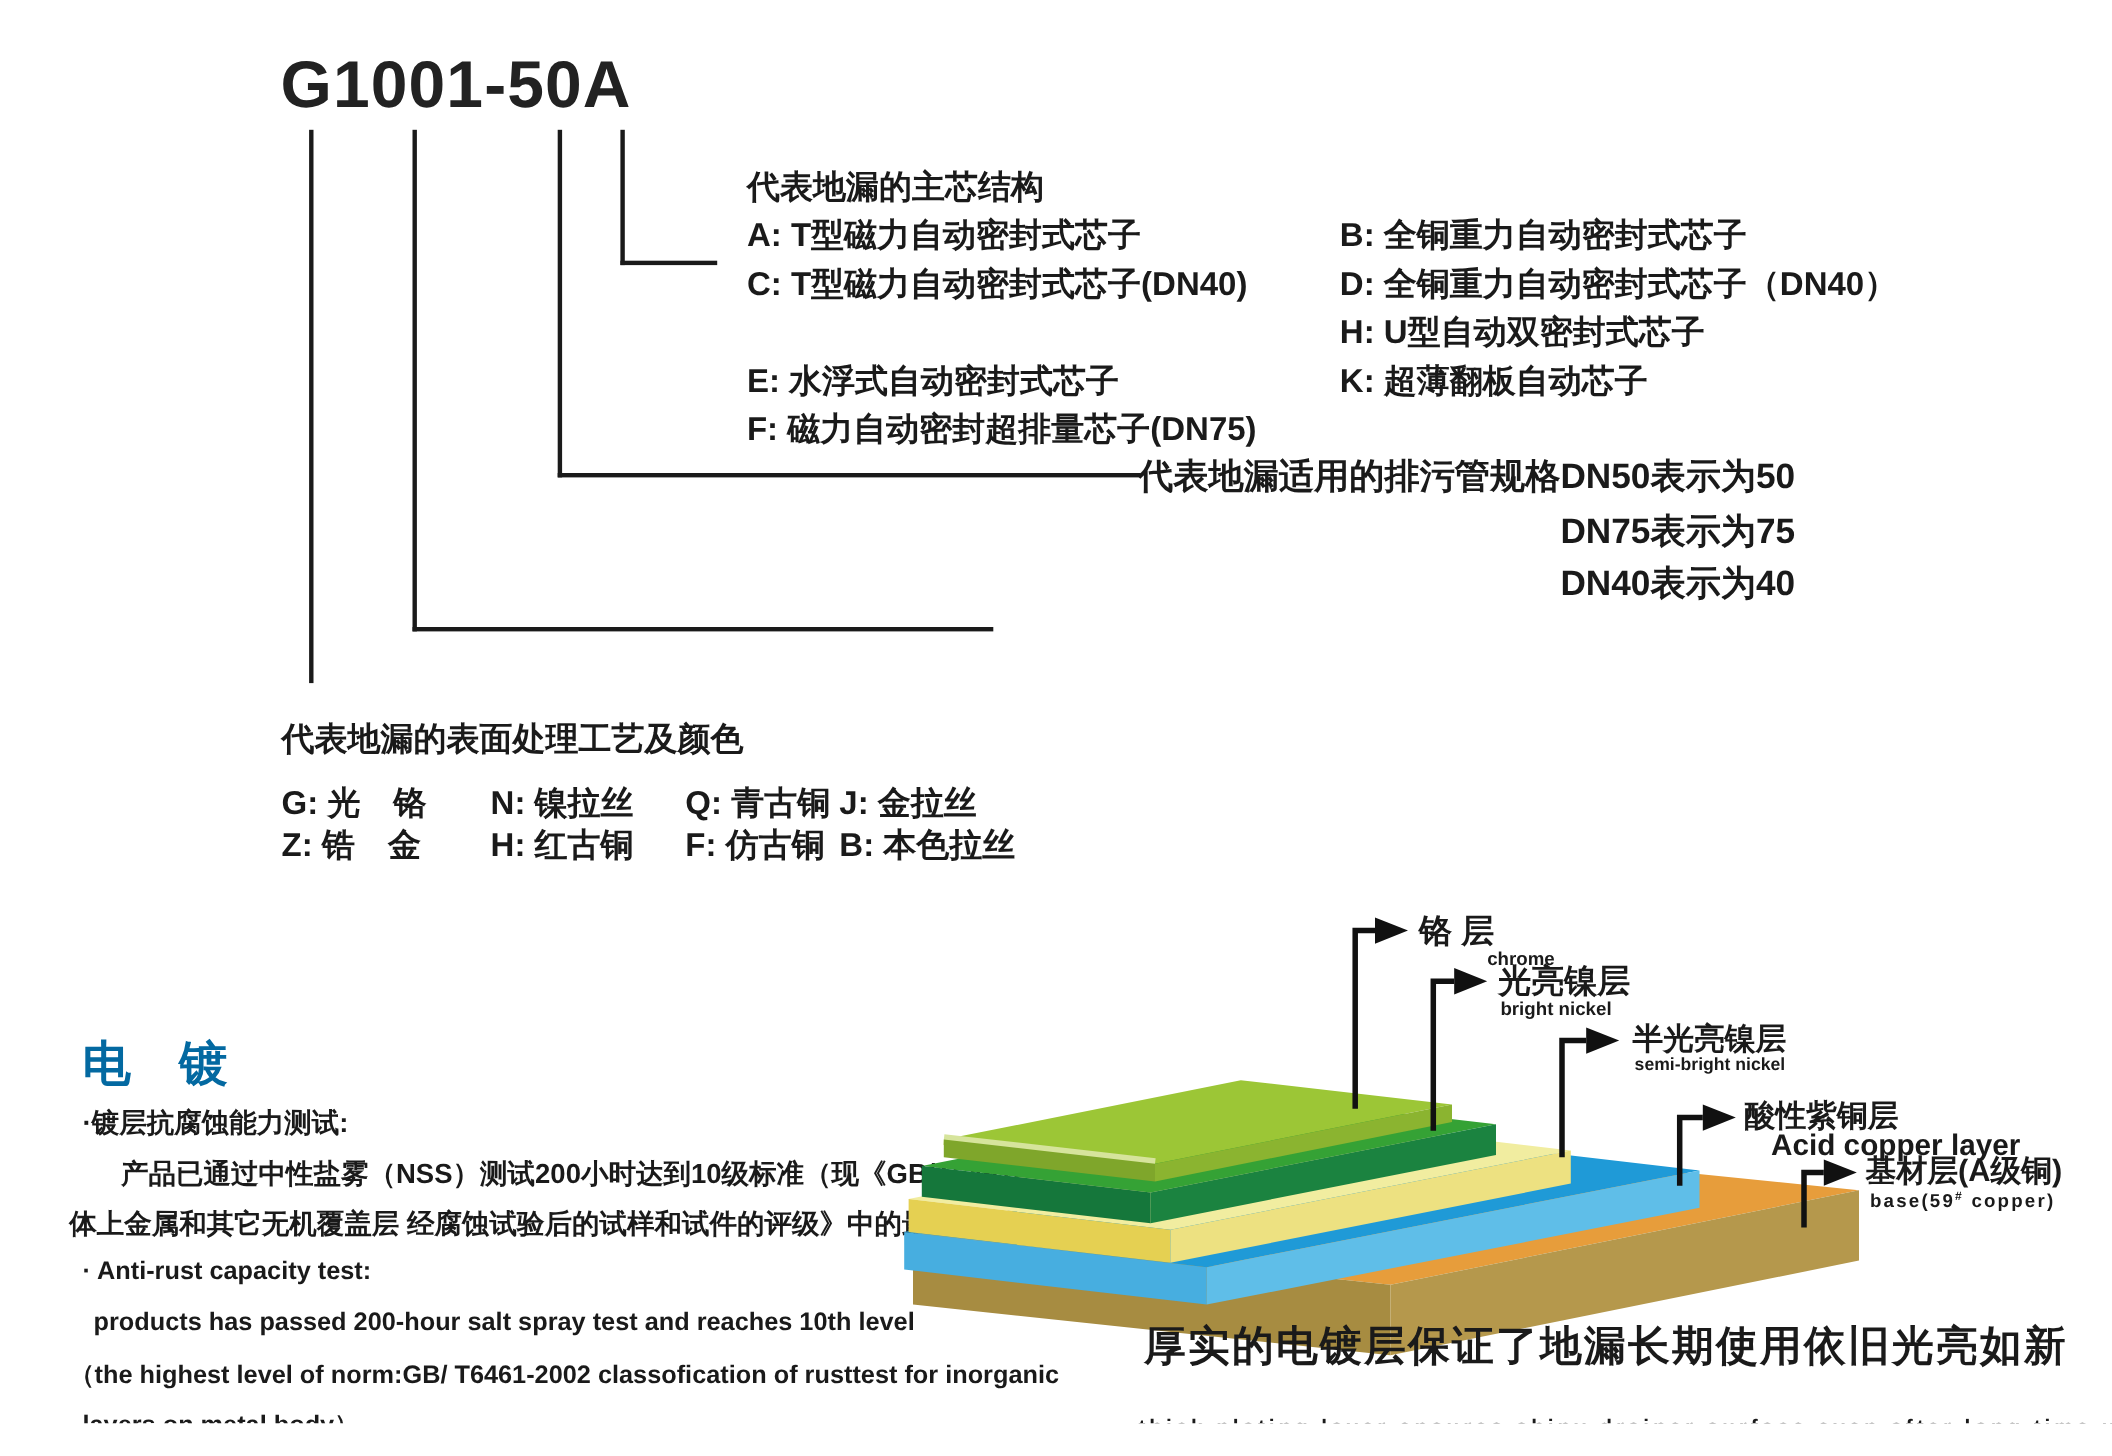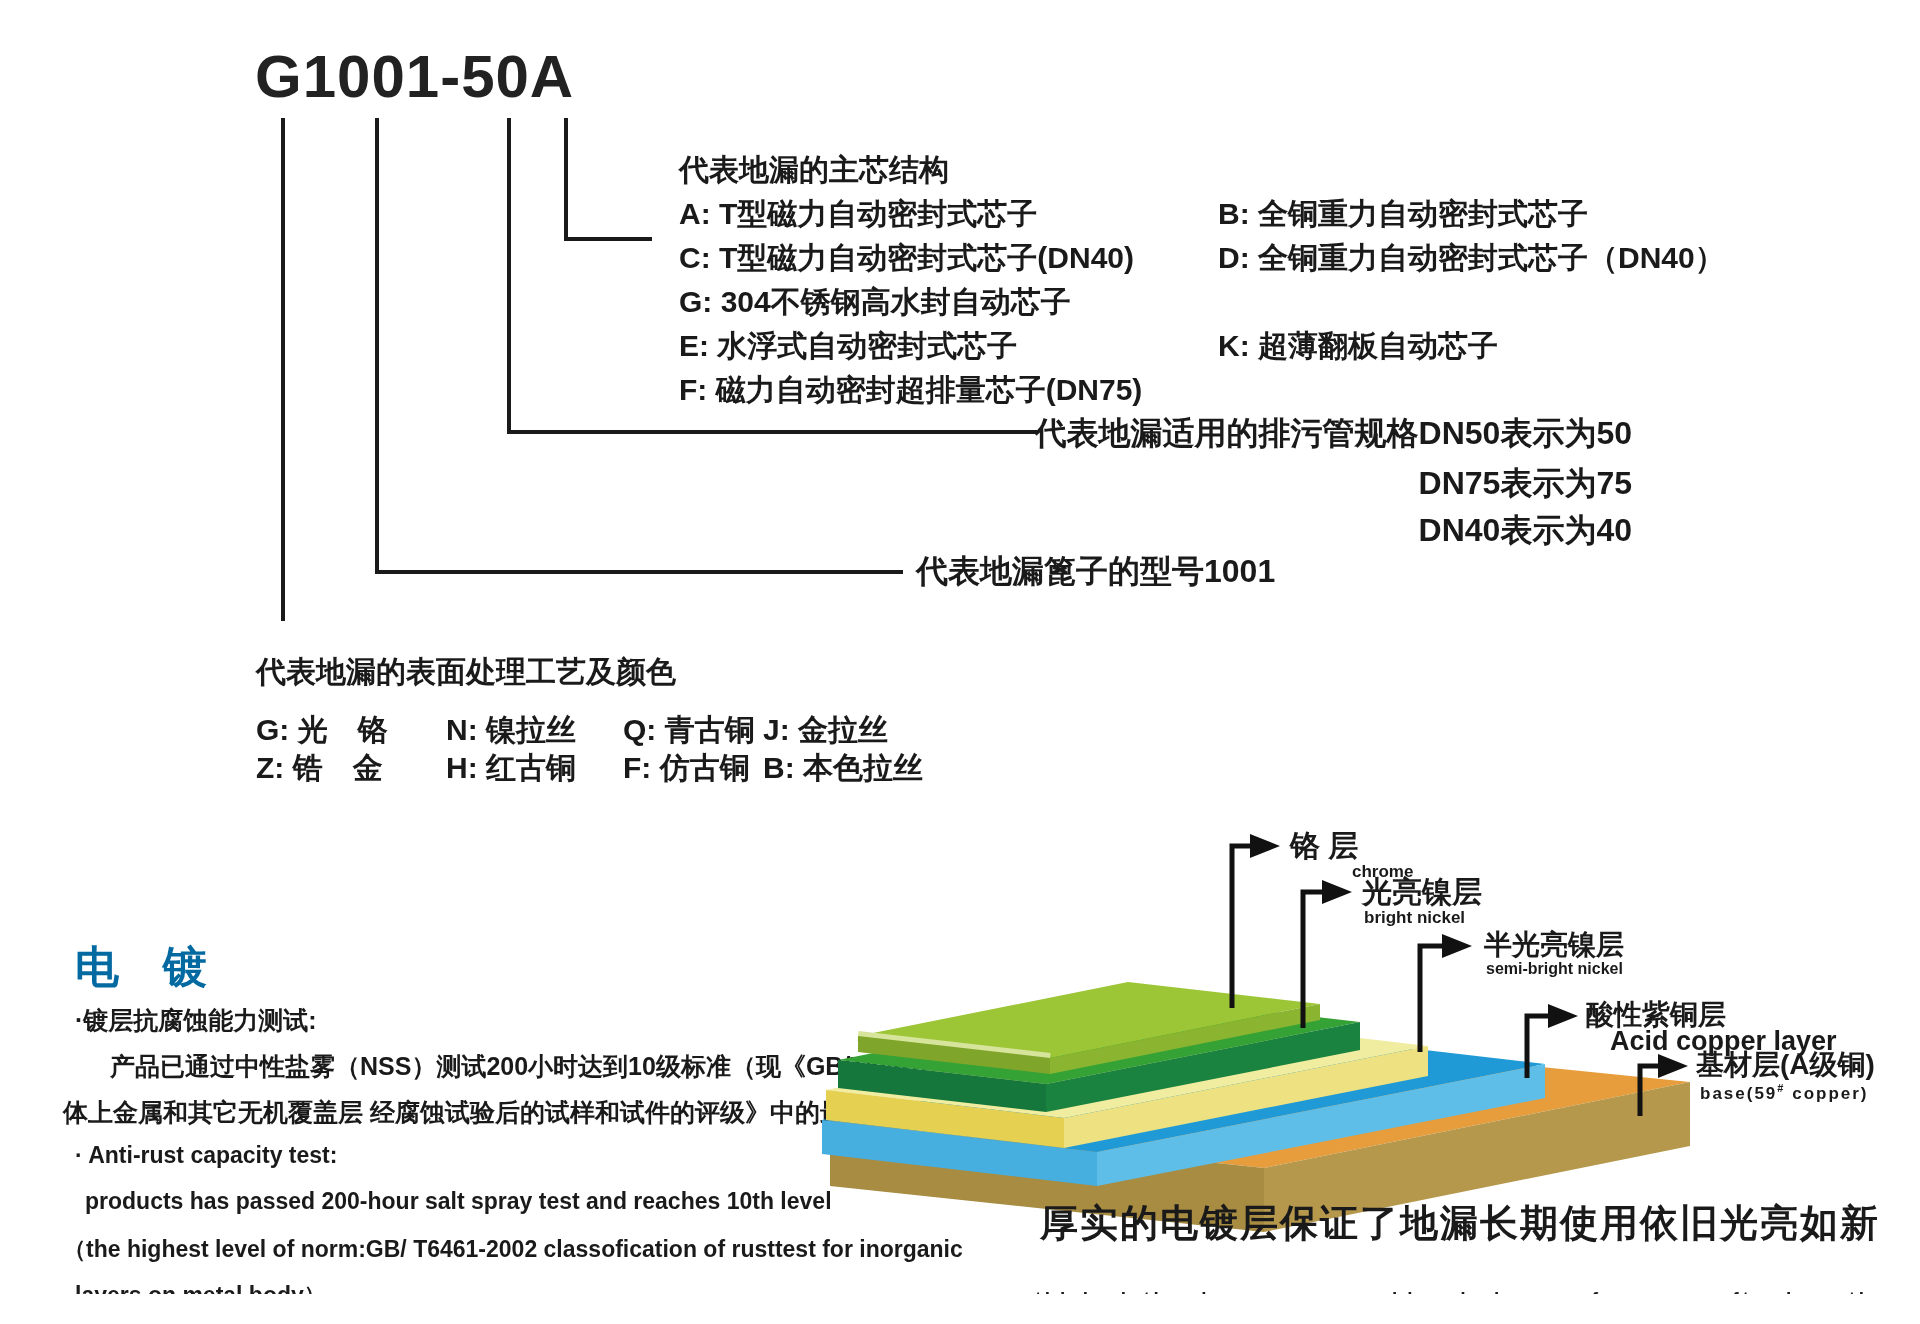--- a/index.html
+++ b/index.html
@@ -38,33 +38,32 @@
   <div class="hline" style="left:375px;top:570px;width:528px;"></div>
   <div class="vline" style="left:507px;top:118px;height:316px;"></div>
   <div class="hline" style="left:507px;top:430px;width:530px;"></div>
   <div class="vline" style="left:564px;top:118px;height:123px;"></div>
   <div class="hline" style="left:564px;top:237px;width:88px;"></div>
 
   <div class="abs t-row" style="left:679px;top:194px;"><span>A:</span> <span>T型磁力自动密封式芯子</span></div>
 
   <div class="abs t-h" style="left:679px;top:150px;">代表地漏的主芯结构</div>
   <div class="abs t-row" style="left:679px;top:238px;"><span>C:</span> <span>T型磁力自动密封式芯子(DN40)</span></div>
-  <div class="abs t-row" style="left:679px;top:282px;"><span>G:</span> <span>304不锈钢高水封自动芯子</span></div>
   <div class="abs t-row" style="left:679px;top:326px;"><span>E:</span> <span>水浮式自动密封式芯子</span></div>
   <div class="abs t-row" style="left:679px;top:370px;"><span>F:</span> <span>磁力自动密封超排量芯子(DN75)</span></div>
 
   <div class="abs t-row" style="left:1218px;top:194px;"><span>B:</span> <span>全铜重力自动密封式芯子</span></div>
   <div class="abs t-row" style="left:1218px;top:238px;"><span>D:</span> <span>全铜重力自动密封式芯子（DN40）</span></div>
+  <div class="abs t-row" style="left:1218px;top:282px;"><span>H:</span> <span>U型自动双密封式芯子</span></div>
   <div class="abs t-row" style="left:1218px;top:326px;"><span>K:</span> <span>超薄翻板自动芯子</span></div>
 
   <div class="abs t-dn" style="right:288px;top:412px;">代表地漏适用的排污管规格DN50表示为50</div>
   <div class="abs t-dn" style="right:288px;top:462px;">DN75表示为75</div>
   <div class="abs t-dn" style="right:288px;top:509px;">DN40表示为40</div>
 
-  <div class="abs t-model" style="left:916px;top:550px;">代表地漏篦子的型号1001</div>
 
   <div class="abs t-surf" style="left:256px;top:652px;">代表地漏的表面处理工艺及颜色</div>
   <div class="abs" style="left:256px;top:710px;width:700px;height:36px;">
     <span class="abs t-surf" style="left:0px;"><span>G:</span> <span>光　铬</span></span>
     <span class="abs t-surf" style="left:190px;"><span>N:</span> <span>镍拉丝</span></span>
     <span class="abs t-surf" style="left:367px;"><span>Q:</span> <span>青古铜</span></span>
     <span class="abs t-surf" style="left:507px;"><span>J:</span> <span>金拉丝</span></span>
   </div>
   <div class="abs" style="left:256px;top:748px;width:700px;height:36px;">
     <span class="abs t-surf" style="left:0px;"><span>Z:</span> <span>锆　金</span></span>

